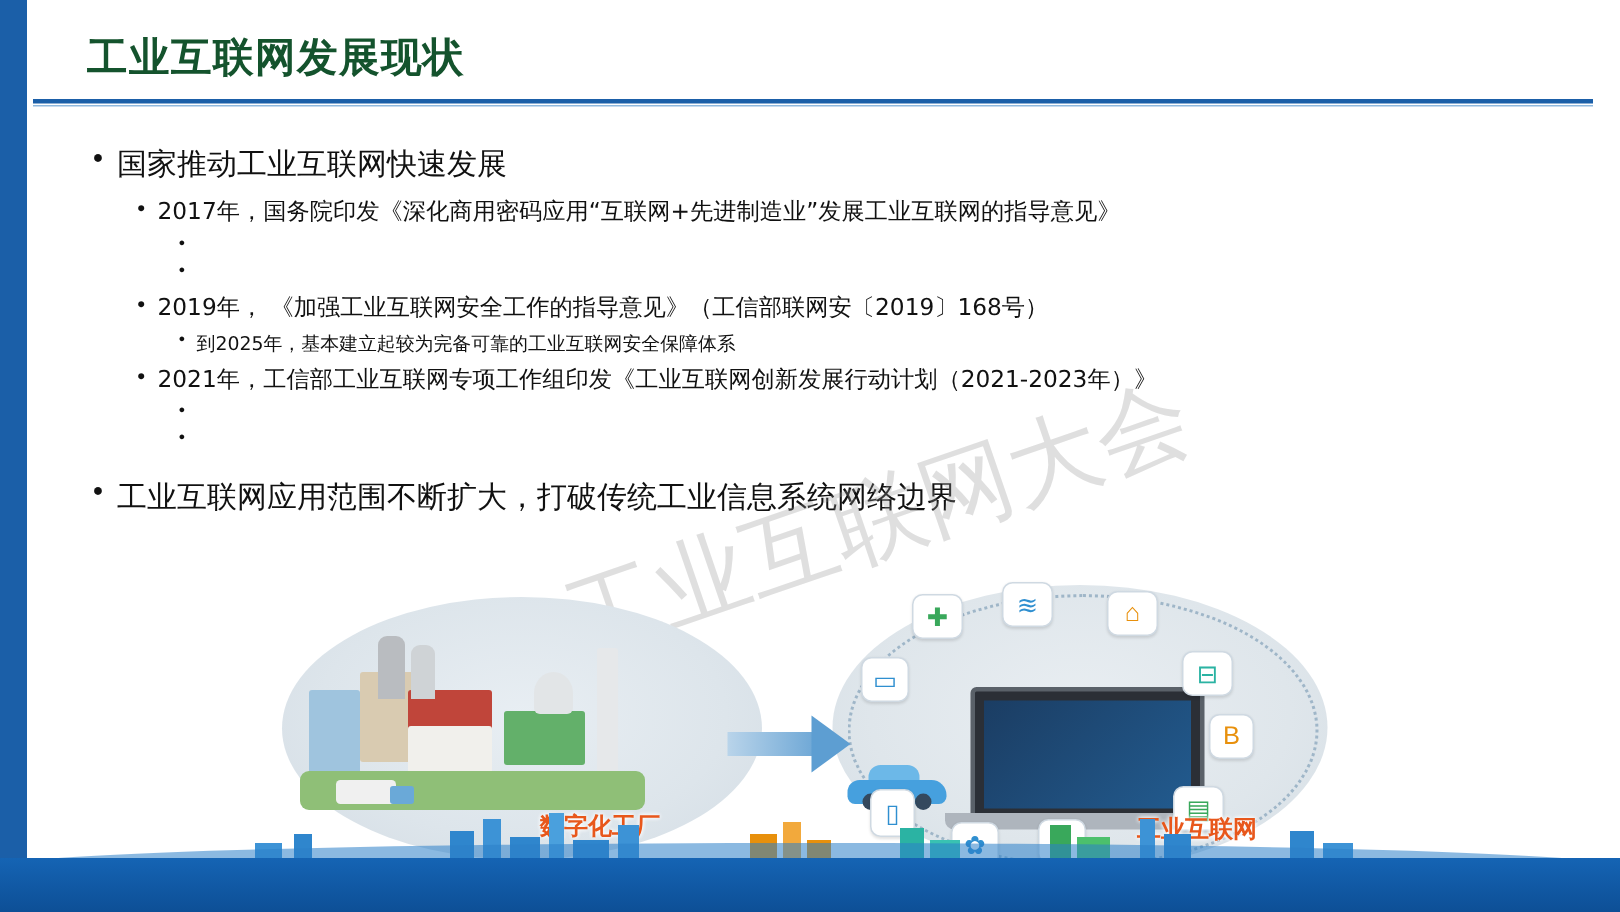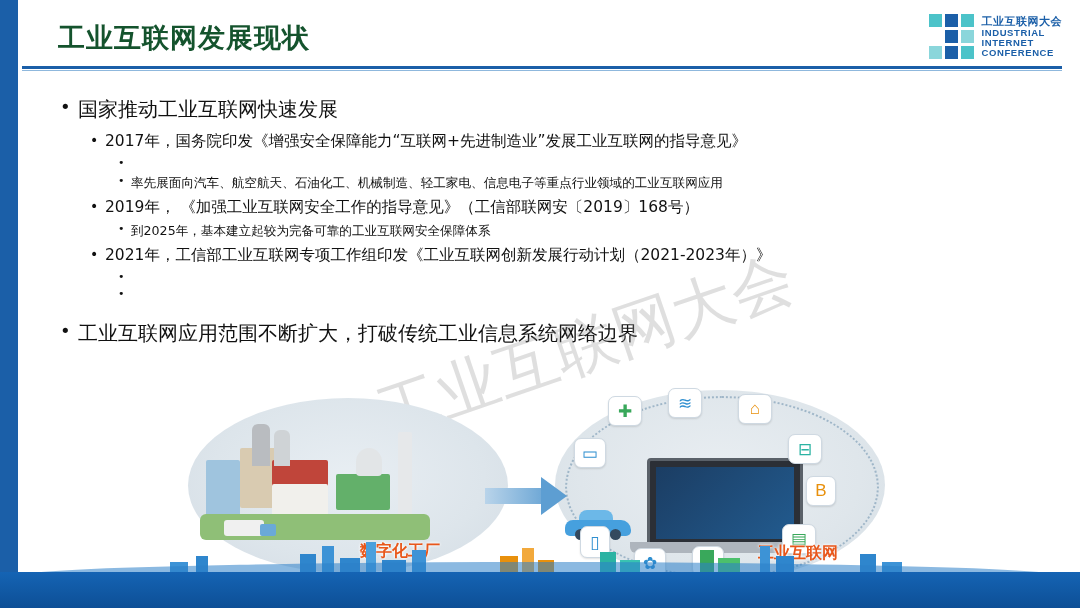--- a/index.html
+++ b/index.html
@@ -326,54 +326,35 @@
 
 <div id="slide">
 
   <div class="left-bar"></div>
   <div class="left-bar-inner"></div>
 
   <div class="title">工业互联网发展现状</div>
   <div class="title-rule"></div>
   <div class="title-rule-2"></div>
 
-  <div class="logo">
-    <div class="logo-mark">
-      <div class="lm-sq" style="left:0px;  top:0px;  background:#4cc3c9;"></div>
-      <div class="lm-sq" style="left:16px; top:0px;  background:#1b5fa8;"></div>
-      <div class="lm-sq" style="left:32px; top:0px;  background:#4cc3c9;"></div>
-      <div class="lm-sq" style="left:16px; top:16px; background:#1b5fa8;"></div>
-      <div class="lm-sq" style="left:32px; top:16px; background:#8ad6db;"></div>
-      <div class="lm-sq" style="left:0px;  top:32px; background:#8ad6db;"></div>
-      <div class="lm-sq" style="left:16px; top:32px; background:#1b5fa8;"></div>
-      <div class="lm-sq" style="left:32px; top:32px; background:#4cc3c9;"></div>
-    </div>
-    <div class="logo-text">
-      <div class="cn">工业互联网大会</div>
-      <div class="en">INDUSTRIAL</div>
-      <div class="en">INTERNET</div>
-      <div class="en">CONFERENCE</div>
-    </div>
-  </div>
 
   <div class="content">
     <div class="lv1">
       <span class="dot">•</span>
       <span class="txt">国家推动工业互联网快速发展</span>
     </div>
     <div class="lv2">
       <span class="dot">•</span>
-      <span class="txt">2017年，国务院印发《增强安全保障能力“互联网+先进制造业”发展工业互联网的指导意见》</span>
+      <span class="txt">2017年，国务院印发《深化商用密码应用“互联网+先进制造业”发展工业互联网的指导意见》</span>
     </div>
     <div class="lv3">
       <span class="dot">•</span>
     </div>
     <div class="lv3">
       <span class="dot">•</span>
-      <span class="txt">率先展面向汽车、航空航天、石油化工、机械制造、轻工家电、信息电子等重点行业领域的工业互联网应用</span>
     </div>
     <div class="lv2">
       <span class="dot">•</span>
       <span class="txt">2019年， 《加强工业互联网安全工作的指导意见》（工信部联网安〔2019〕168号）</span>
     </div>
     <div class="lv3">
       <span class="dot">•</span>
       <span class="txt">到2025年，基本建立起较为完备可靠的工业互联网安全保障体系</span>
     </div>
     <div class="lv2">

